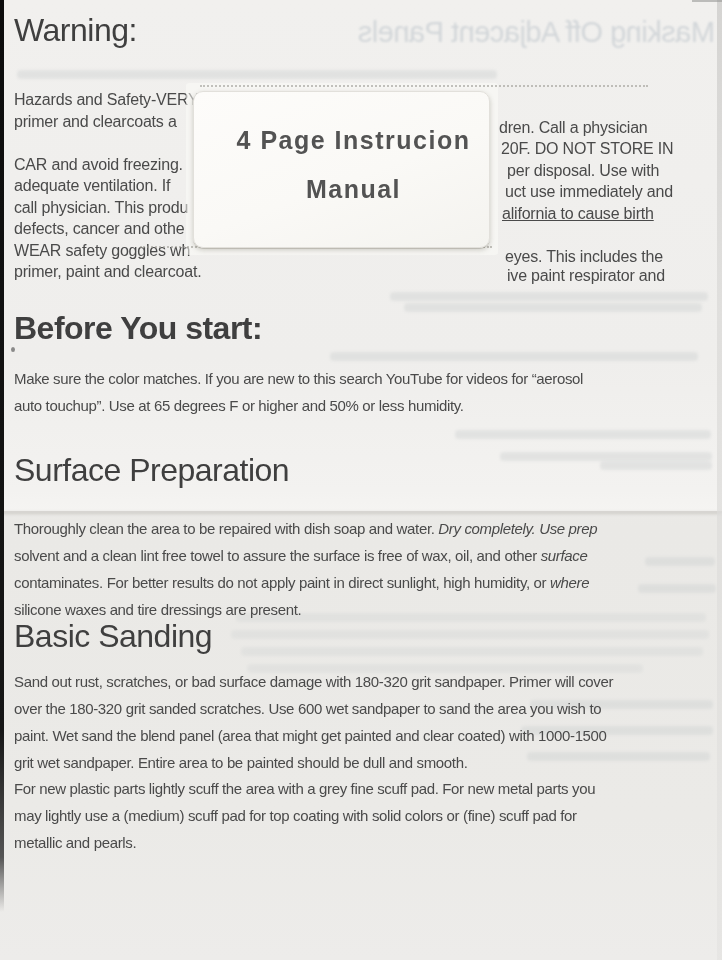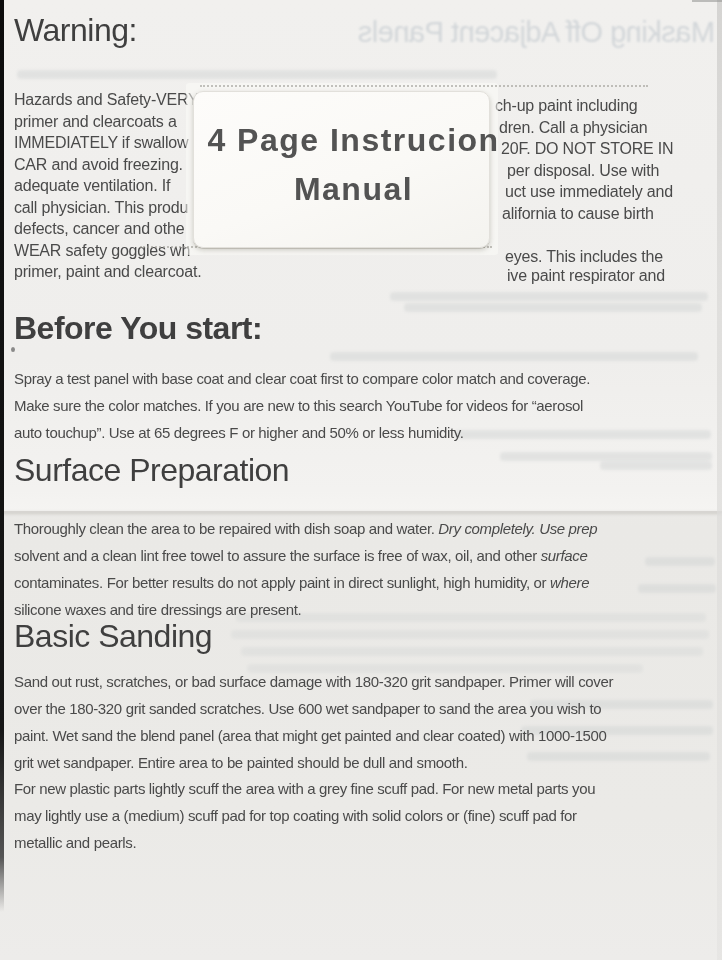--- a/index.html
+++ b/index.html
@@ -77,21 +77,21 @@
   .perf-bottom{left:140px; top:246px; width:352px;}
   .sticker{
     position:absolute; left:193px; top:91px; width:297px; height:157px;
     background:linear-gradient(160deg,#fdfcfa 0%,#faf9f6 55%,#f4f3ef 100%);
     border:1px solid #e2e0db; border-radius:10px;
     box-shadow:0 2px 5px rgba(90,85,70,0.28), 0 1px 0 rgba(120,115,105,0.25);
     z-index:5; display:flex; flex-direction:column; align-items:center;
     justify-content:flex-start; padding-top:34px; box-sizing:border-box;
   }
   .sticker-line{
-    font-weight:700; font-size:32px; letter-spacing:1.5px; color:#535353;
+    font-weight:700; font-size:25px; letter-spacing:1.5px; color:#535353;
     line-height:28px; white-space:nowrap;margin-left:24px;
   }
   .sticker-line + .sticker-line{margin-top:21px;}
 </style>
 </head>
 <body>
 
 <div id="page">
 
   <div class="top-sheet"></div>
@@ -118,56 +118,53 @@
   <h1 class="sec-h" id="h-warning">Warning:</h1>
   <h1 class="sec-h" id="h-before">Before You start:</h1>
   <h1 class="sec-h" id="h-surface">Surface Preparation</h1>
   <h1 class="sec-h" id="h-sanding">Basic Sanding</h1>
 
   <div class="stray-dot"></div>
 
   <div class="para" id="p-warning">
       <div class="wline">
         <span class="wl">Hazards and Safety-VERY</span>
-        <span class="wr" style="left: 481px;">ch-up paint including</span>
       </div>
       <div class="wline">
         <span class="wl">primer and clearcoats a</span>
         <span class="wr" style="left: 485px;">dren. Call a physician</span>
       </div>
       <div class="wline">
-        <span class="wl">IMMEDIATELY if swallow</span>
         <span class="wr" style="left: 487px;">20F. DO NOT STORE IN</span>
       </div>
       <div class="wline">
         <span class="wl">CAR and avoid freezing.</span>
         <span class="wr" style="left: 493px;">per disposal. Use with</span>
       </div>
       <div class="wline">
         <span class="wl">adequate ventilation. If</span>
         <span class="wr" style="left: 491px;">uct use immediately and</span>
       </div>
       <div class="wline">
         <span class="wl">call physician. This produ</span>
-        <span class="wr" style="left: 488px;">alifornia to cause birth</span>
+        <span class="wr" style="left: 488px; text-decoration: underline;">alifornia to cause birth</span>
       </div>
       <div class="wline">
         <span class="wl">defects, cancer and othe</span>
         <span class="wr" style="left: 493px; margin-top: 41px;">ive paint respirator and</span>
       </div>
       <div class="wline">
         <span class="wl">WEAR safety goggles wh</span>
         <span class="wr" style="left: 491px;">eyes. This includes the</span>
       </div>
       <div class="wline">
         <span class="wl">primer, paint and clearcoat.</span>
       </div>
     </div>
   <div class="para" id="p-before">
-      <div class="pline"><span>Spray a test panel with base coat and clear coat first to compare color match and coverage.</span></div>
       <div class="pline"><span>Make sure the color matches.  If you are new to this search YouTube for videos for “aerosol</span></div>
       <div class="pline"><span>auto touchup”.  Use at 65 degrees F or higher and 50% or less humidity.</span></div>
     </div>
   <div class="para" id="p-surface">
       <div class="pline"><span>Thoroughly clean the area to be repaired with dish soap and water.  </span><span class="it">Dry completely. Use prep</span></div>
       <div class="pline"><span>solvent and a clean lint free towel to assure the surface is free of wax, oil, and other </span><span class="it">surface</span></div>
       <div class="pline"><span>contaminates. For better results do not apply paint in direct sunlight, high humidity, or </span><span class="it">where</span></div>
       <div class="pline"><span>silicone waxes and tire dressings are present.</span></div>
     </div>
   <div class="para" id="p-sanding1">

